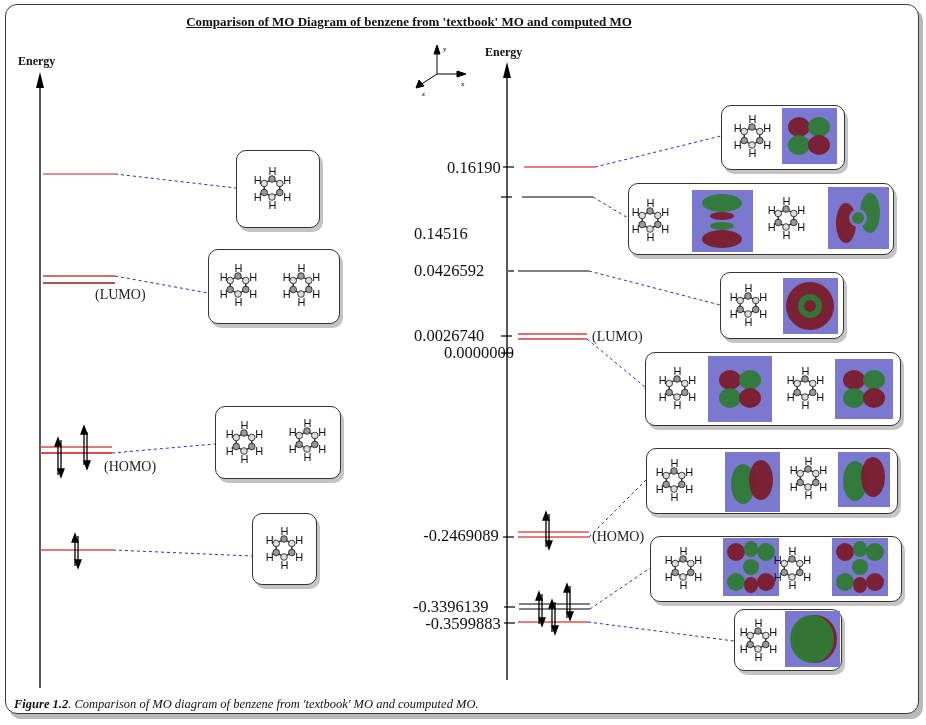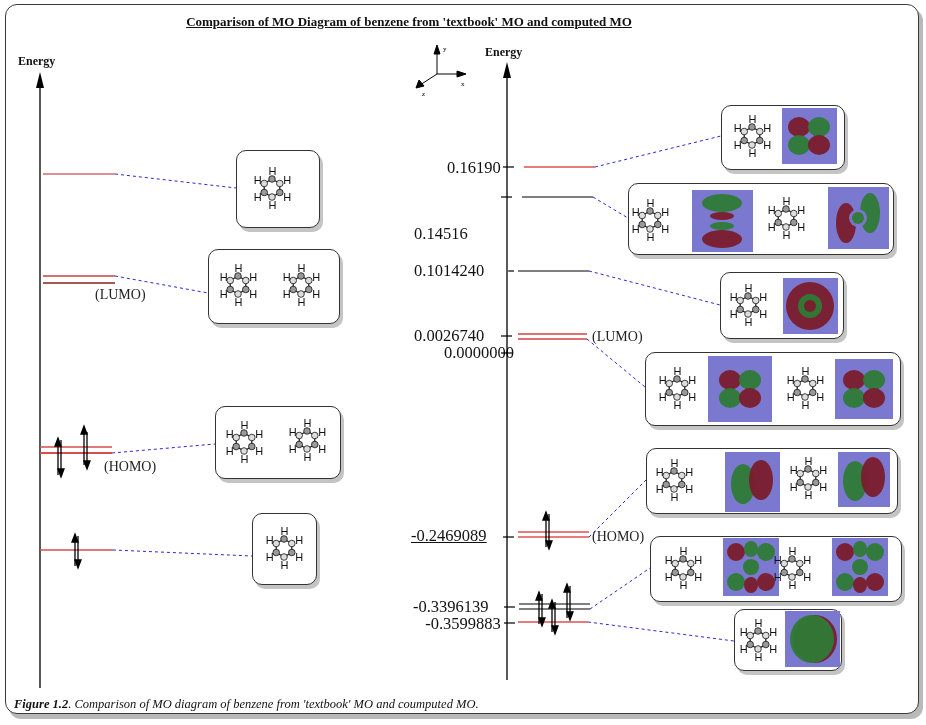--- a/index.html
+++ b/index.html
@@ -30,24 +30,24 @@
 <body>
 
 <div class="frame"></div>
 <div class="title">Comparison of MO Diagram of benzene from 'textbook' MO and computed MO</div>
 
 <div class="axis-label" style="left:18px; top:54px;">Energy</div>
 <div class="axis-label" style="left:485px; top:45px;">Energy</div>
 
 <div class="energy-tick" style="left:407px; top:158px; text-align:left;margin-left:40px;">0.16190</div>
 <div class="energy-tick" style="left:414px; top:200px; text-align:left;margin-top:24px;">0.14516</div>
-<div class="energy-tick" style="left:414px; top:261px; text-align:left;">0.1014240</div>
+<div class="energy-tick" style="left:414px; top:261px; text-align:left;">0.0426592</div>
 <div class="energy-tick" style="left:414px; top:326px; text-align:left;">0.0026740</div>
 <div class="energy-tick" style="left:414px; top:343px; text-align:right;">0.0000000</div>
-<div class="energy-tick" style="left:411px; top:526px; text-align:left;text-decoration:underline;">-0.2469089</div>
+<div class="energy-tick" style="left:411px; top:526px; text-align:center;">-0.2469089</div>
 <div class="energy-tick" style="left:413px; top:597px; text-align:left;">-0.3396139</div>
 <div class="energy-tick" style="left:413px; top:614px; text-align:center;">-0.3599883</div>
 
 <div class="tag" style="left:95px; top:287px;">(LUMO)</div>
 <div class="tag" style="left:104px; top:459px;">(HOMO)</div>
 <div class="tag" style="left:592px; top:329px;">(LUMO)</div>
 <div class="tag" style="left:592px; top:529px;">(HOMO)</div>
 
 <div class="box" style="left:236px; top:150px; width:82px; height:76px;"></div>
 <div class="box" style="left:208px; top:249px; width:130px; height:73px;"></div>

